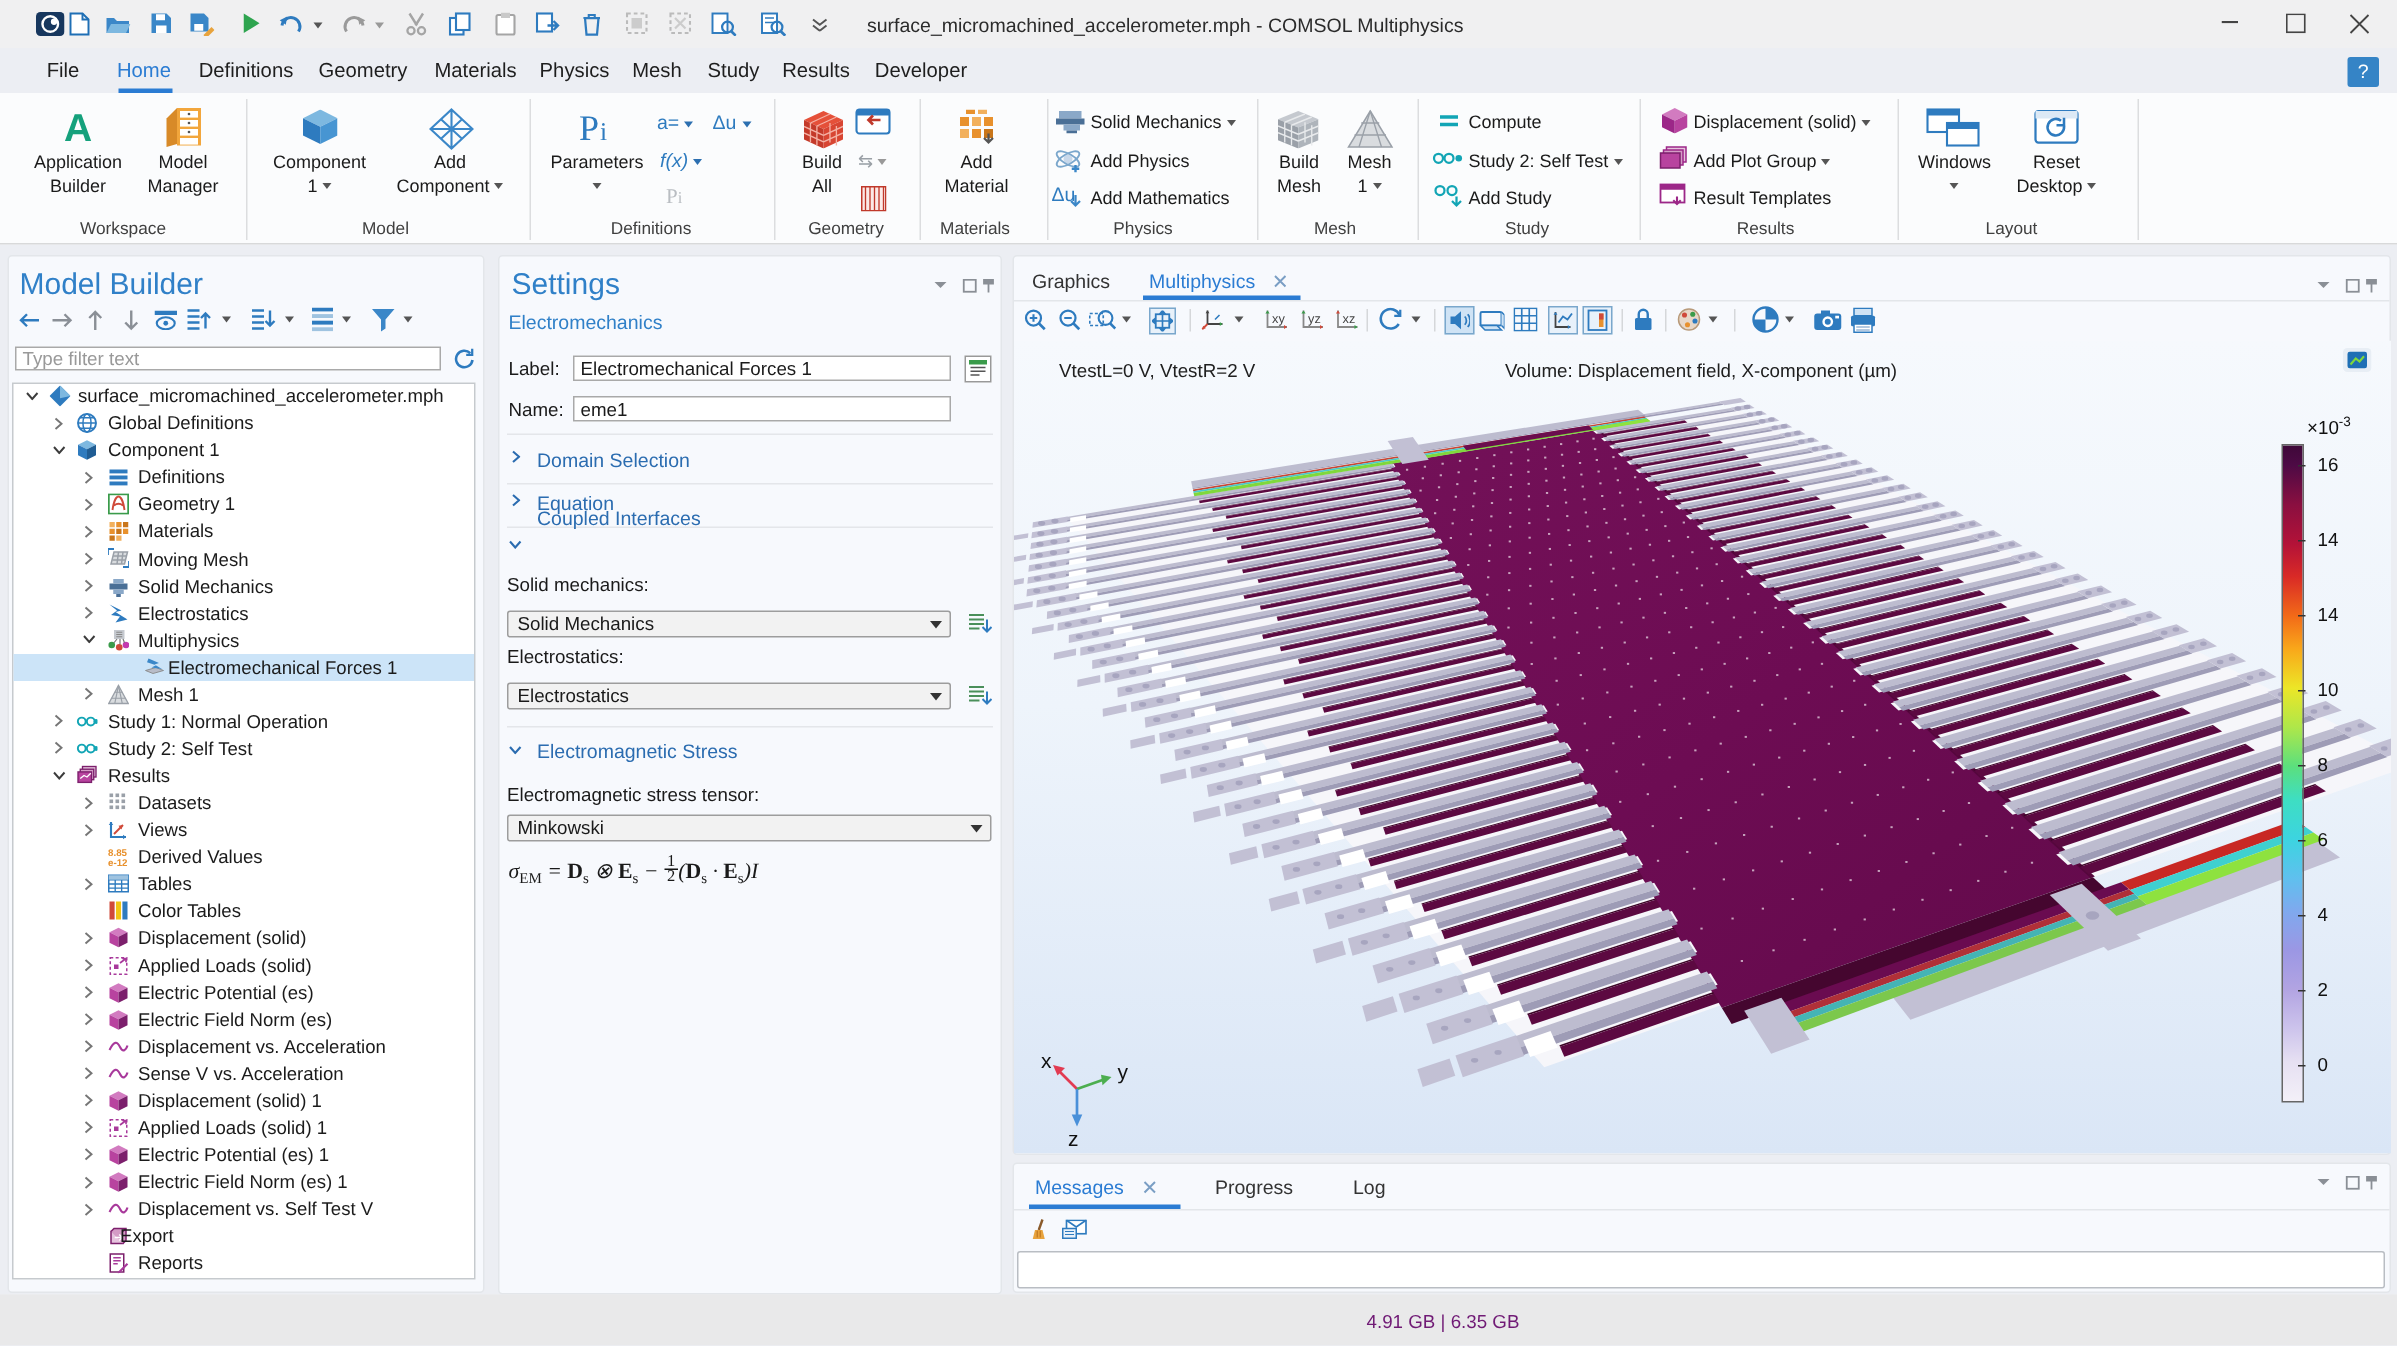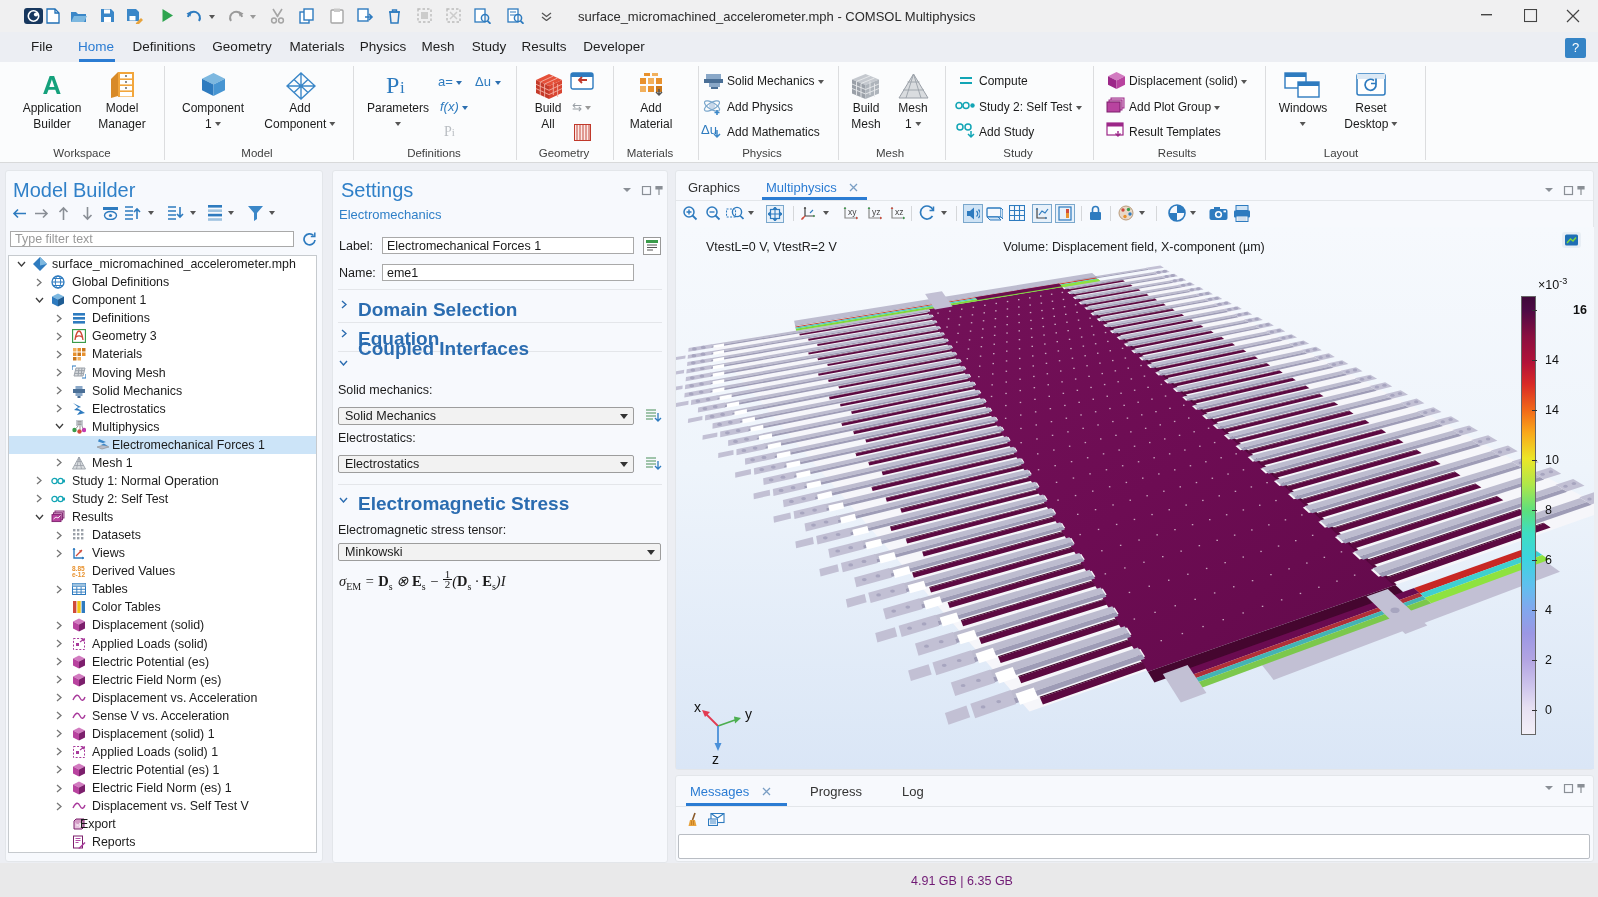--- a/index.html
+++ b/index.html
@@ -7,21 +7,21 @@
 .caret{display:inline-block;width:0;height:0;border-left:3.5px solid transparent;border-right:3.5px solid transparent;border-top:4px solid #555;vertical-align:middle}
 .caretb{display:inline-block;width:0;height:0;border-left:3.5px solid transparent;border-right:3.5px solid transparent;border-top:4px solid #2c6fb0;vertical-align:middle}
 .vsep{position:absolute;width:1px;background:#dcdddf;top:66px;height:94px}
 .glabel{position:absolute;font-size:11.5px;color:#404040;transform:translateX(-50%);top:147px}
 .rbtxt{position:absolute;font-size:12px;color:#1b1b1b;text-align:center;transform:translateX(-50%);line-height:15.5px;white-space:nowrap}
 .rstxt{position:absolute;font-size:12px;color:#1b1b1b;white-space:nowrap}
 .mtab{position:absolute;font-size:13.5px;color:#1e1e1e;transform:translateX(-50%)}
 .inp{position:absolute;background:#fff;border:1px solid #a9a9a9;font-size:12.5px;color:#1a1a1a;padding:0 4px;display:flex;align-items:center;white-space:nowrap;overflow:hidden}
 .dd{position:absolute;background:#f2f2f2;border:1px solid #9d9d9d;font-size:12.5px;color:#1a1a1a;padding:0 6px;display:flex;align-items:center;border-radius:2px}
 .ddc{position:absolute;width:0;height:0;border-left:4px solid transparent;border-right:4px solid transparent;border-top:5px solid #333}
-.shead{position:absolute;font-size:19px;font-weight:bold;color:#2b6cb0;white-space:nowrap}
+.shead{position:absolute;font-size:13px;font-weight:normal;color:#2b6cb0;white-space:nowrap}
 .slab{position:absolute;font-size:12.5px;color:#1a1a1a;white-space:nowrap}
 .hsep{position:absolute;height:1px;background:#e4e6ea;left:338px;width:324px}
 .trow{position:absolute;font-size:12.4px;color:#1b1b1b;white-space:nowrap;height:18px;line-height:18px}
 </style></head><body>
 <div class="abs" style="left:0;top:0;width:1598px;height:32px;background:#f0f0f1"></div>
 <svg style="position:absolute;left:1481px;top:14px" width="16" height="4" viewBox="0 0 16 4">
     <rect x="0" y="0" width="11" height="1.4" fill="#444"></rect>
   </svg>
 <svg style="position:absolute;left:1524px;top:9px" width="14" height="14" viewBox="0 0 14 14">
     <rect x="0.5" y="0.5" width="12" height="12" fill="none" stroke="#444" stroke-width="1.1"></rect>
@@ -380,21 +380,21 @@
     <rect x="1" y="10" width="12" height="2.6" fill="#2e7bbf"></rect>
   </svg>
 <div class="trow" style="left:92px;top:309.2px">Definitions</div>
 <svg style="position:absolute;left:56px;top:331.815px" width="6" height="9" viewBox="0 0 6 9">
     <path d="M1 1 L5 4.5 L1 8" stroke="#767676" stroke-width="1.3" fill="none"></path>
   </svg>
 <svg style="position:absolute;left:72px;top:329.315px" width="14" height="14" viewBox="0 0 14 14">
     <rect x="0.5" y="0.5" width="13" height="13" fill="#fff" stroke="#3a9b4a" stroke-width="1.3"></rect>
     <path d="M3 11 C4 4 6 2 7 2 C8 2 10 4 11 11 M4 8 C6 6.5 8 6.5 10 8" stroke="#d04a3a" stroke-width="1.3" fill="none"></path>
   </svg>
-<div class="trow" style="left:92px;top:327.3px">Geometry 3</div>
+<div class="trow" style="left:92px;top:327.3px">Geometry 1</div>
 <svg style="position:absolute;left:56px;top:349.88500000000005px" width="6" height="9" viewBox="0 0 6 9">
     <path d="M1 1 L5 4.5 L1 8" stroke="#767676" stroke-width="1.3" fill="none"></path>
   </svg>
 <svg style="position:absolute;left:72px;top:347.38500000000005px" width="14" height="14" viewBox="0 0 14 14">
     <g fill="#e8912d">
       <rect x="1" y="1" width="3.5" height="3.5" fill="#f2b05c"></rect>
       <rect x="5.5" y="1" width="3.5" height="3.5"></rect>
       <rect x="10" y="1" width="3.5" height="3.5" fill="#c9761a"></rect>
       <rect x="1" y="5.5" width="3.5" height="3.5"></rect>
       <rect x="5.5" y="5.5" width="3.5" height="3.5" fill="#c9761a"></rect>
@@ -1736,21 +1736,21 @@
   </svg>
 <div style="position:absolute;left:706px;top:240px;font-size:12.5px;color:#202020;font-weight:normal;white-space:nowrap;">VtestL=0 V, VtestR=2 V</div>
 <div style="position:absolute;left:1134px;transform:translateX(-50%);top:240px;font-size:12.5px;color:#202020;font-weight:normal;white-space:nowrap;">Volume: Displacement field, X-component (µm)</div>
 <svg style="position:absolute;left:1562px;top:232px" width="19" height="16" viewBox="0 0 19 16">
     <rect x="0" y="0" width="19" height="16" rx="3" fill="#e8eef5"></rect>
     <rect x="3" y="2.5" width="13" height="11" rx="1.5" fill="#1f6fb5"></rect>
     <path d="M5 11 l3.5 -4 l2.5 2 l3 -3.5" stroke="#7fd83c" stroke-width="1.4" fill="none"></path>
   </svg>
 <div class="abs" style="left:1521px;top:296px;width:15px;height:439px;background:linear-gradient(180deg,#3f0839 0%,#4d0a45 3%,#8a0f40 9%,#b31238 15%,#d92a26 20%,#f26a18 26%,#f9a71a 31%,#ece627 37%,#aee74a 43%,#5bdf7e 49%,#3edec2 54%,#3cd4e0 60%,#5fc0ee 66%,#7fa9ee 71%,#9b97e4 77%,#b2a4e2 83%,#cdc4ec 89%,#e6e0f2 94%,#f3f0f8 100%);border:1px solid #666"></div>
 <div style="position:absolute;left:1538px;top:276px;font-size:12.5px;color:#111;font-weight:normal;white-space:nowrap;">×10<sup style="font-size:9px">-3</sup></div>
-<div style="position:absolute;left:1545px;top:303.0px;font-size:12.5px;color:#111;font-weight:bold;white-space:nowrap;margin-left:28px;">16</div>
+<div style="position:absolute;left:1545px;top:303.0px;font-size:12.5px;color:#111;font-weight:normal;white-space:nowrap;">16</div>
 <div class="abs" style="left:1532px;top:310px;width:5px;height:1px;background:#333"></div>
 <div style="position:absolute;left:1545px;top:353.0px;font-size:12.5px;color:#111;font-weight:normal;white-space:nowrap;">14</div>
 <div class="abs" style="left:1532px;top:360px;width:5px;height:1px;background:#333"></div>
 <div style="position:absolute;left:1545px;top:403.0px;font-size:12.5px;color:#111;font-weight:normal;white-space:nowrap;">14</div>
 <div class="abs" style="left:1532px;top:410px;width:5px;height:1px;background:#333"></div>
 <div style="position:absolute;left:1545px;top:453.0px;font-size:12.5px;color:#111;font-weight:normal;white-space:nowrap;text-align:right;">10</div>
 <div class="abs" style="left:1532px;top:460px;width:5px;height:1px;background:#333"></div>
 <div style="position:absolute;left:1545px;top:503.0px;font-size:12.5px;color:#111;font-weight:normal;white-space:nowrap;">8</div>
 <div class="abs" style="left:1532px;top:510px;width:5px;height:1px;background:#333"></div>
 <div style="position:absolute;left:1545px;top:553.0px;font-size:12.5px;color:#111;font-weight:normal;white-space:nowrap;">6</div>

